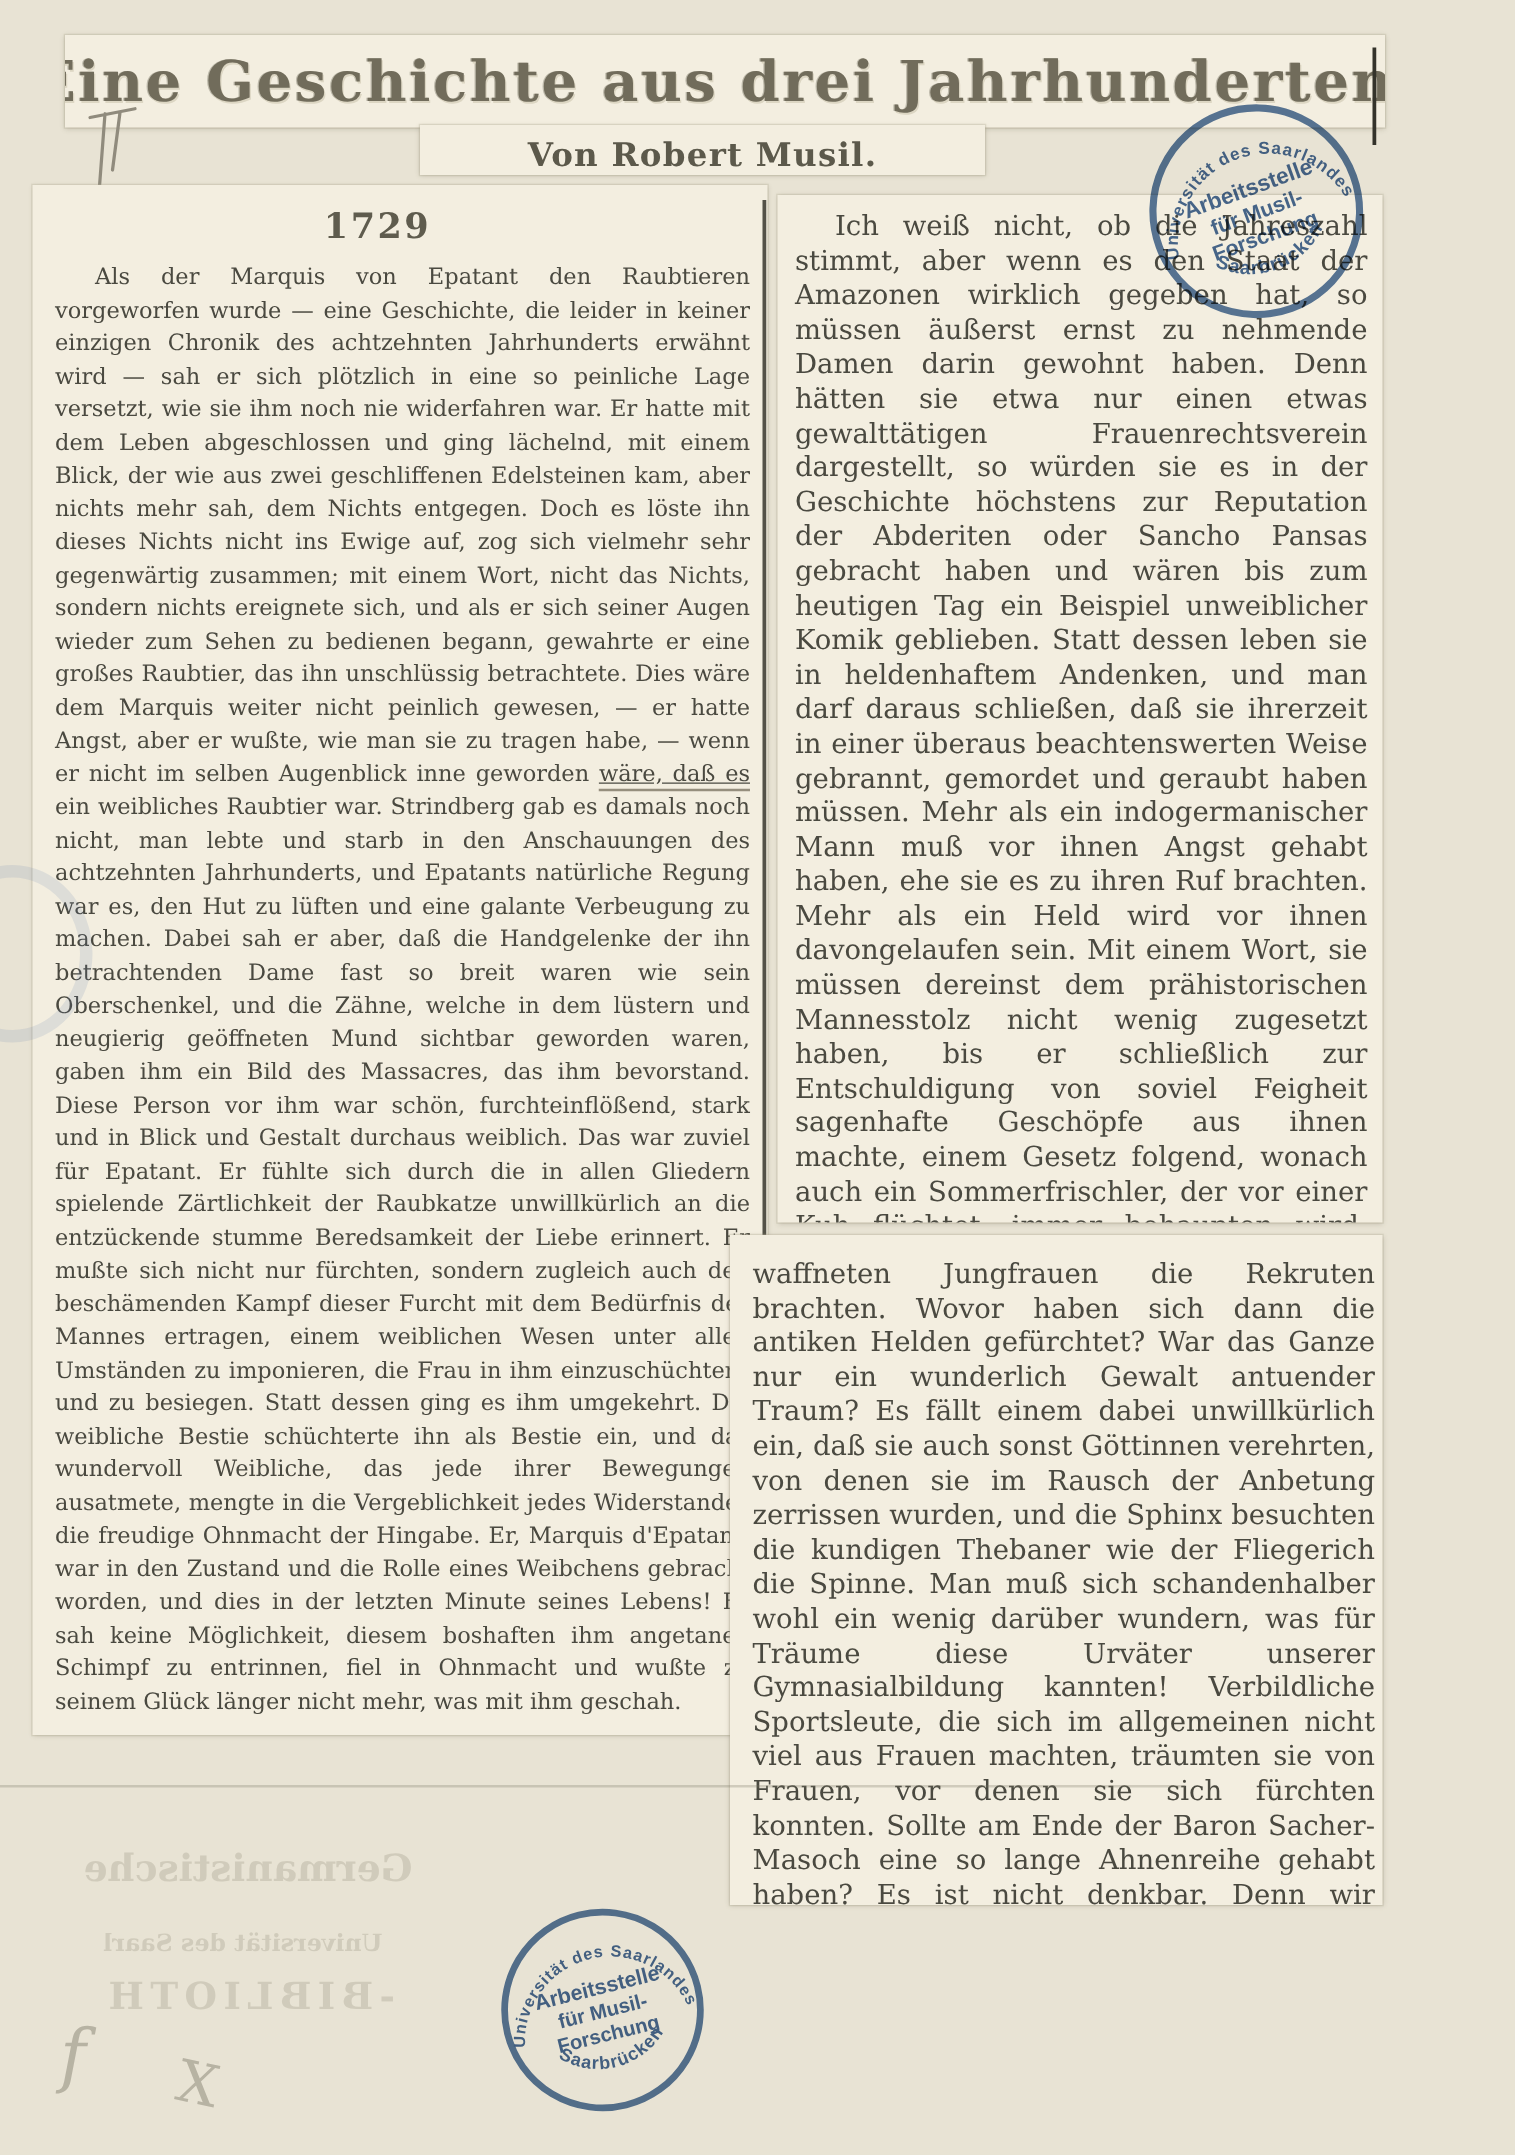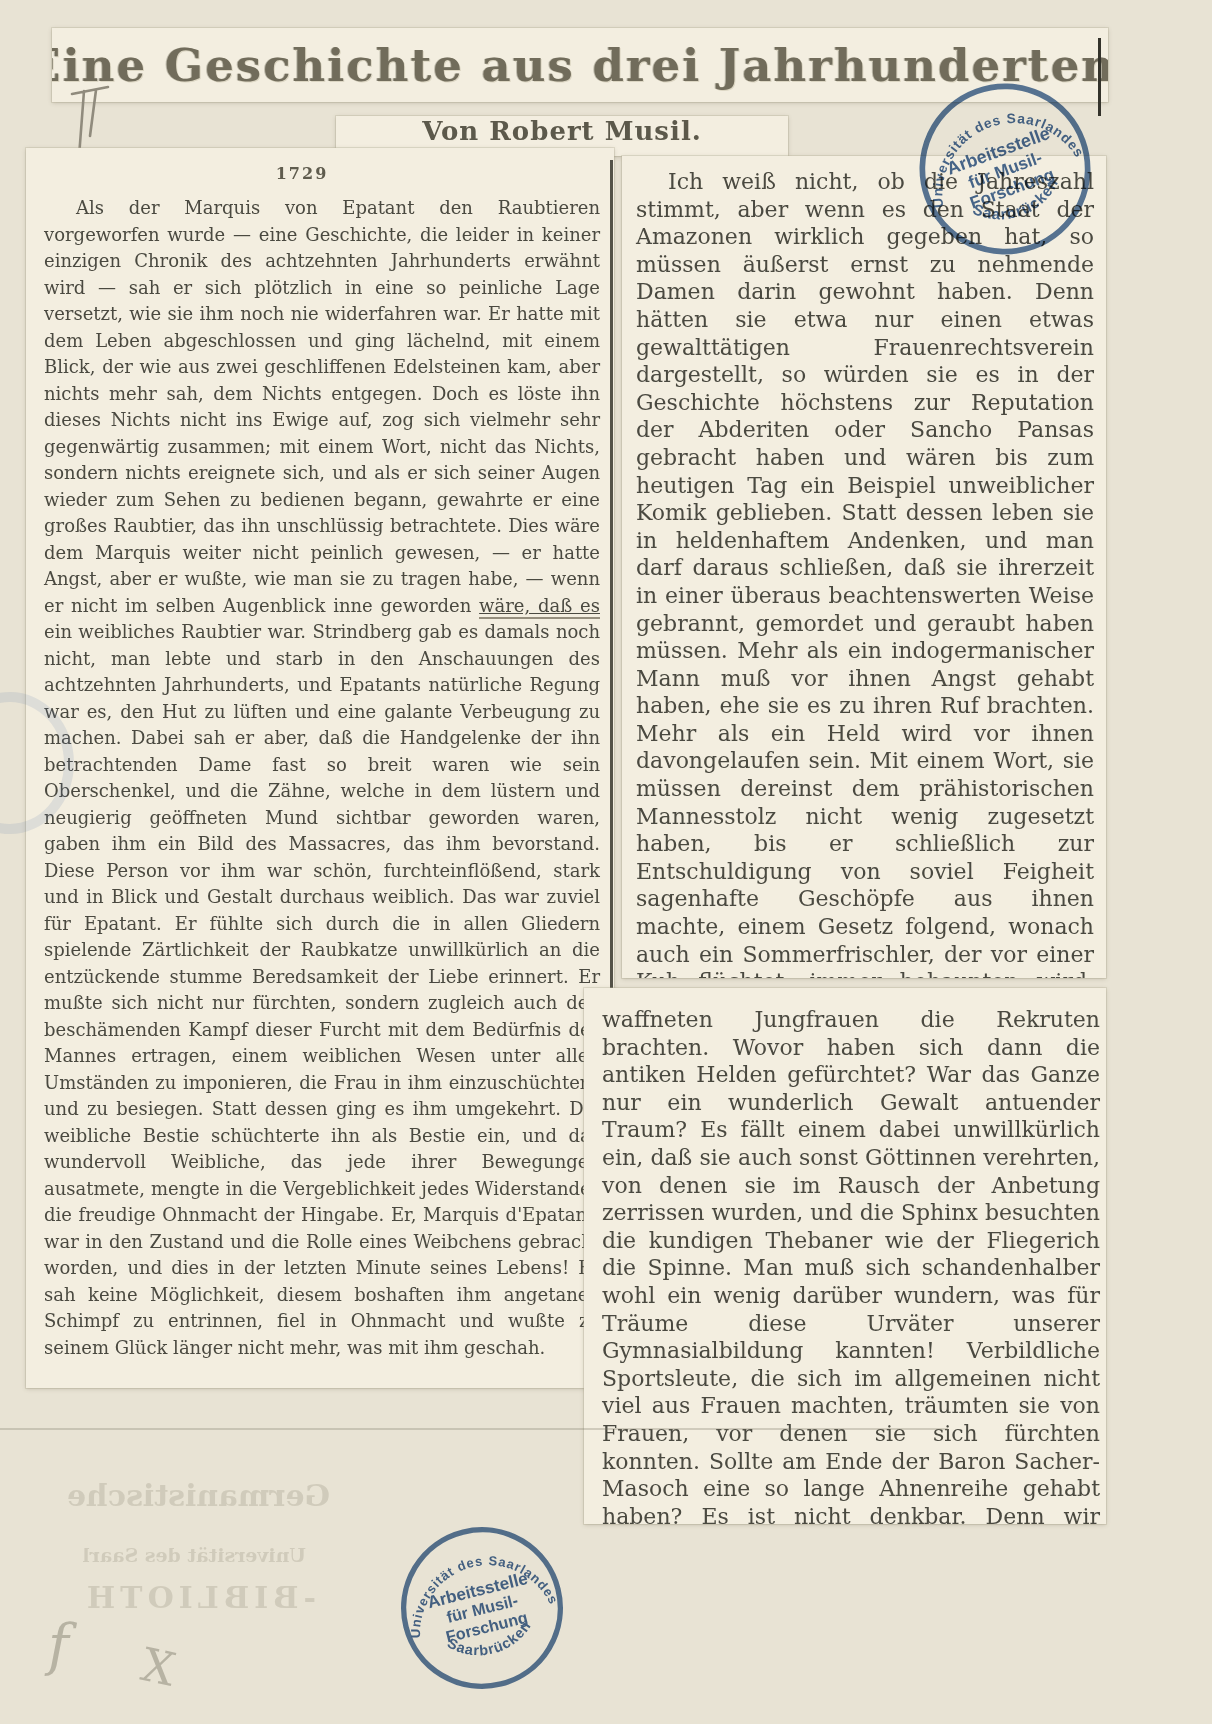--- a/index.html
+++ b/index.html
@@ -12,26 +12,26 @@
   .clip{
     position:absolute;background:#f3eee0;overflow:hidden;
     box-shadow:0 1px 4px rgba(90,82,60,.25), 0 0 0 1px rgba(190,182,160,.35);
   }
   .title-strip{left:52px;top:28px;width:1056px;height:74px;display:flex;align-items:center;justify-content:center;}
   .headline{
     font-size:45px;font-weight:bold;letter-spacing:2px;color:#716c5b;
     text-shadow:1px 1px 0 #dcd6c3, -1px 0 0 rgba(90,85,70,.35);
     white-space:nowrap;
   }
-  .byline-strip{left:336px;top:100px;width:452px;height:40px;display:flex;align-items:flex-start;justify-content:center;margin-top:16px;}
+  .byline-strip{left:336px;top:100px;width:452px;height:40px;display:flex;align-items:flex-end;justify-content:center;}
   .byline{font-size:26px;font-weight:bold;color:#5c594b;letter-spacing:1px;}
   .title-rule{left:1098px;top:38px;width:3px;height:78px;background:#34332b;position:absolute;}
 
   .left-clip{left:26px;top:148px;width:588px;height:1240px;padding:12px 14px 0 18px;box-sizing:border-box;}
-  .date-heading{font-size:16px;color:#5f5c4e;text-align:center;letter-spacing:2px;font-weight:bold;}
+  .date-heading{font-size:28px;color:#5f5c4e;text-align:center;letter-spacing:2px;font-weight:bold;}
   .date-heading.left{margin:4px 40px 12px 0;}
   .body-text{
     font-size:18px;line-height:26.5px;color:#4a4940;text-align:justify;
   }
   .indent{text-indent:32px;}
   .u-pencil{border-bottom:2px solid rgba(125,118,100,.8);padding-bottom:1px;text-decoration:underline;}
 
   .col-rule{position:absolute;left:610px;top:160px;width:3px;height:1218px;background:#37362d;opacity:.85;}
 
   .right-clip-top{left:622px;top:156px;width:484px;height:822px;padding:12px 12px 0 14px;box-sizing:border-box;}

